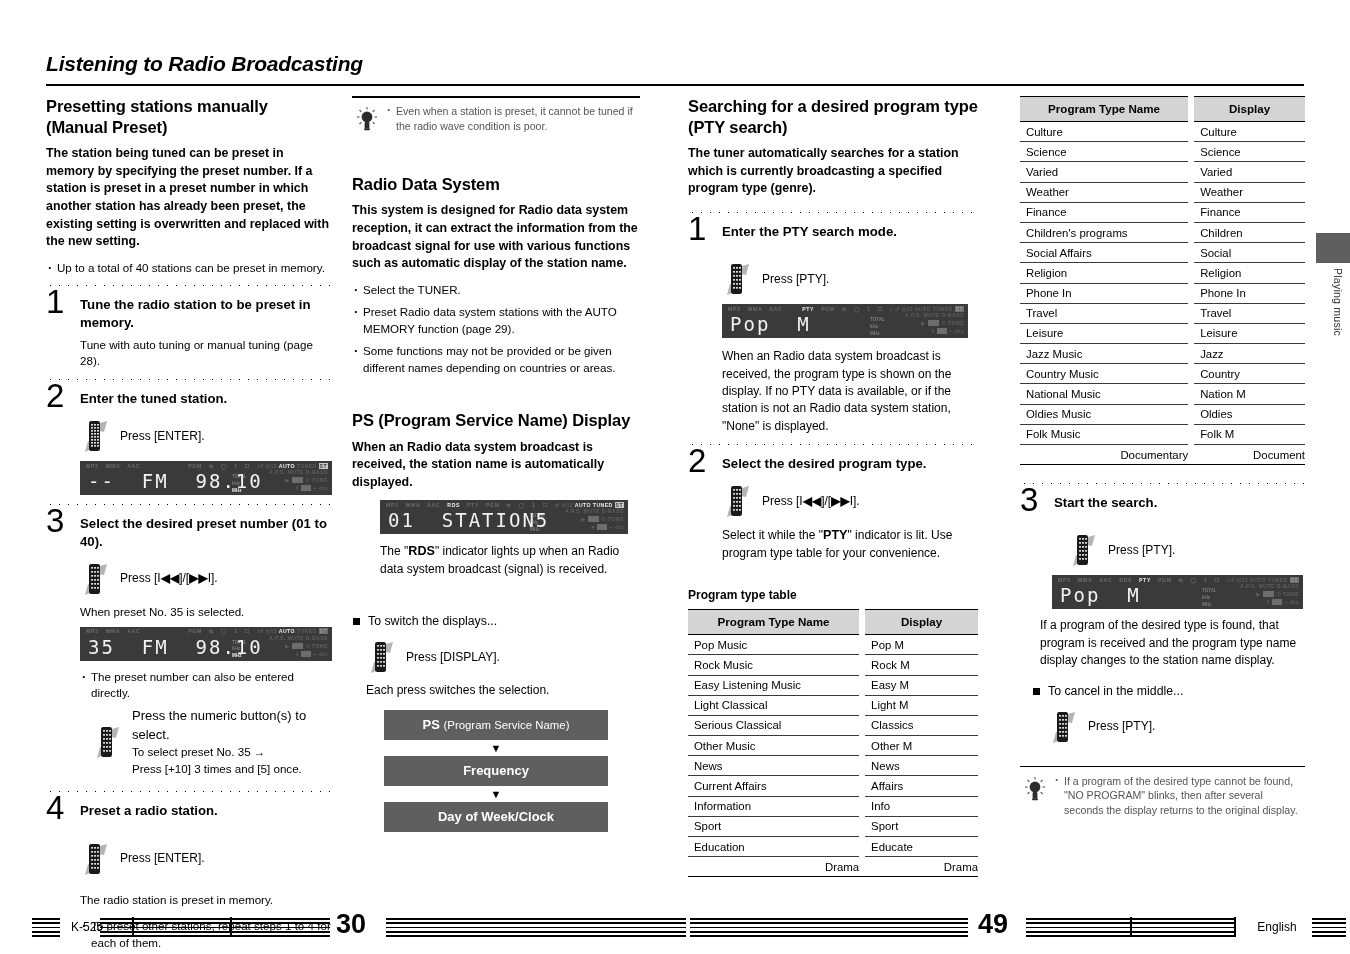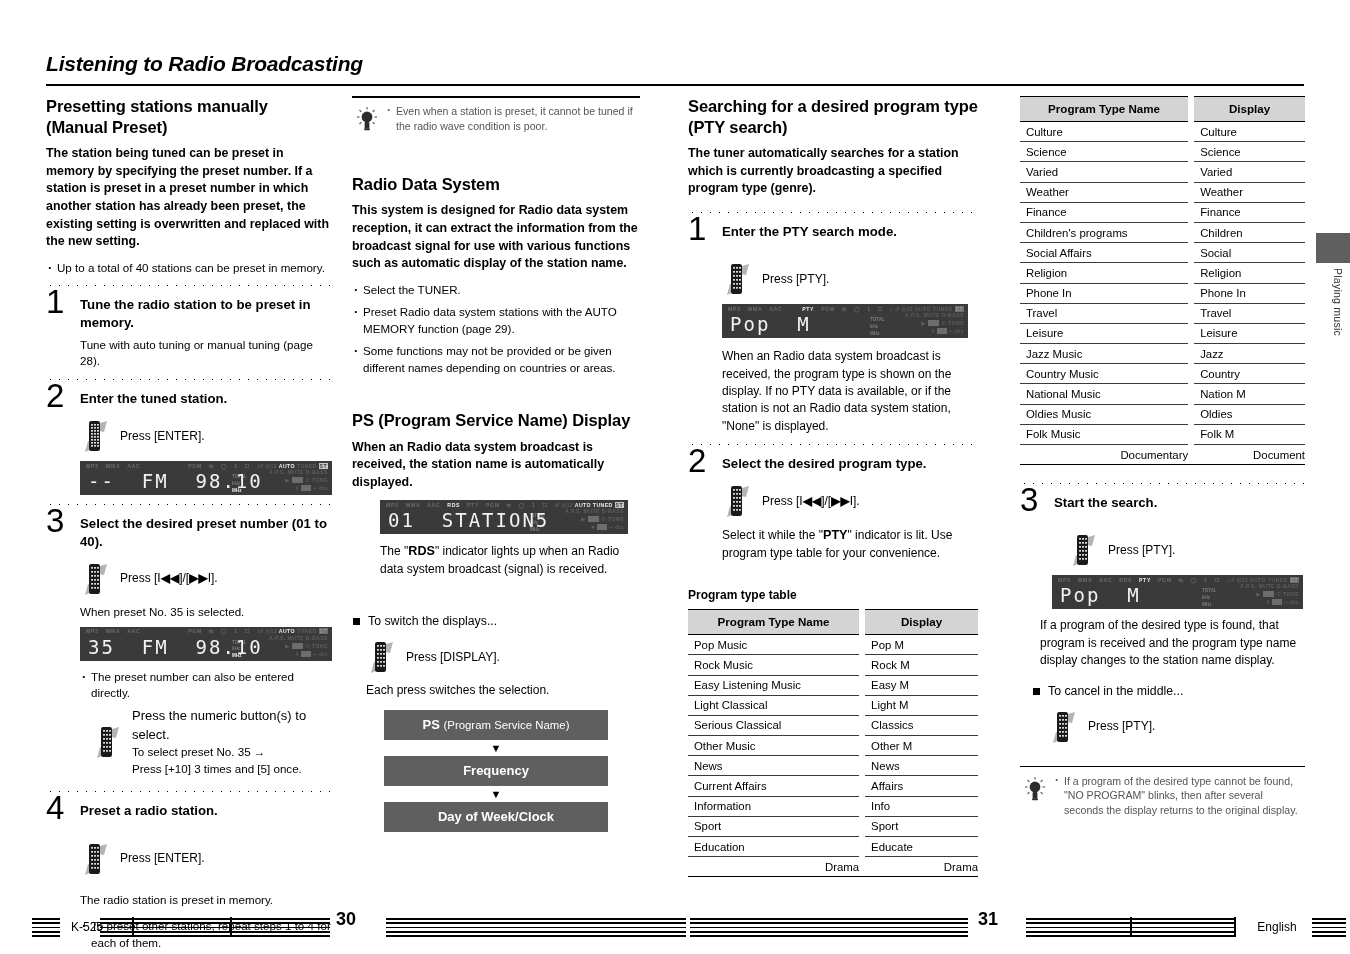--- a/index.html
+++ b/index.html
@@ -153,21 +153,21 @@
     font-size:10.6px; color:#333;
     writing-mode:vertical-rl; text-orientation:mixed;
     letter-spacing:0.2px;
   }
 
   
   .footer{ position:absolute; left:0; right:0; bottom:0; height:54px; }
   .staff{ position:absolute; height:16px; }
   .staff i{ display:block; height:1.7px; background:#000; margin-bottom:2.6px; }
   .staff i:last-child{ margin-bottom:0; }
-  .pagenum{ position:absolute; font-size:18px; font-weight:bold; }
+  .pagenum{ position:absolute; font-size:27px; font-weight:bold; }
   .modelname{ position:absolute; font-size:12px; }
   .barline{ position:absolute; width:1.6px; background:#000; }
 </style>
 </head>
 <body>
 
 <div class="page">
 
   <div class="doc-title">Listening to Radio Broadcasting</div>
   <div class="title-rule"></div>
@@ -932,21 +932,21 @@
         <i></i>
         <i></i>
       </div>
     <div class="staff" style="left:690px; top:18px; width:278px;">
         <i></i>
         <i></i>
         <i></i>
         <i></i>
         <i></i>
       </div>
-    <div class="pagenum" style="left:978px; top:9px;">31</div>
+    <div class="pagenum" style="left:978px; top:9px;">49</div>
     <div class="staff" style="left:1026px; top:18px; width:210px;">
         <i></i>
         <i></i>
         <i></i>
         <i></i>
         <i></i>
       </div>
     <div class="barline" style="left:1130px; top:17px; height:18px;"></div>
     <div class="barline" style="left:1234px; top:17px; height:18px;"></div>
     <div class="modelname" style="left:1244px; top:20px; width:66px; text-align:center;">English</div>

